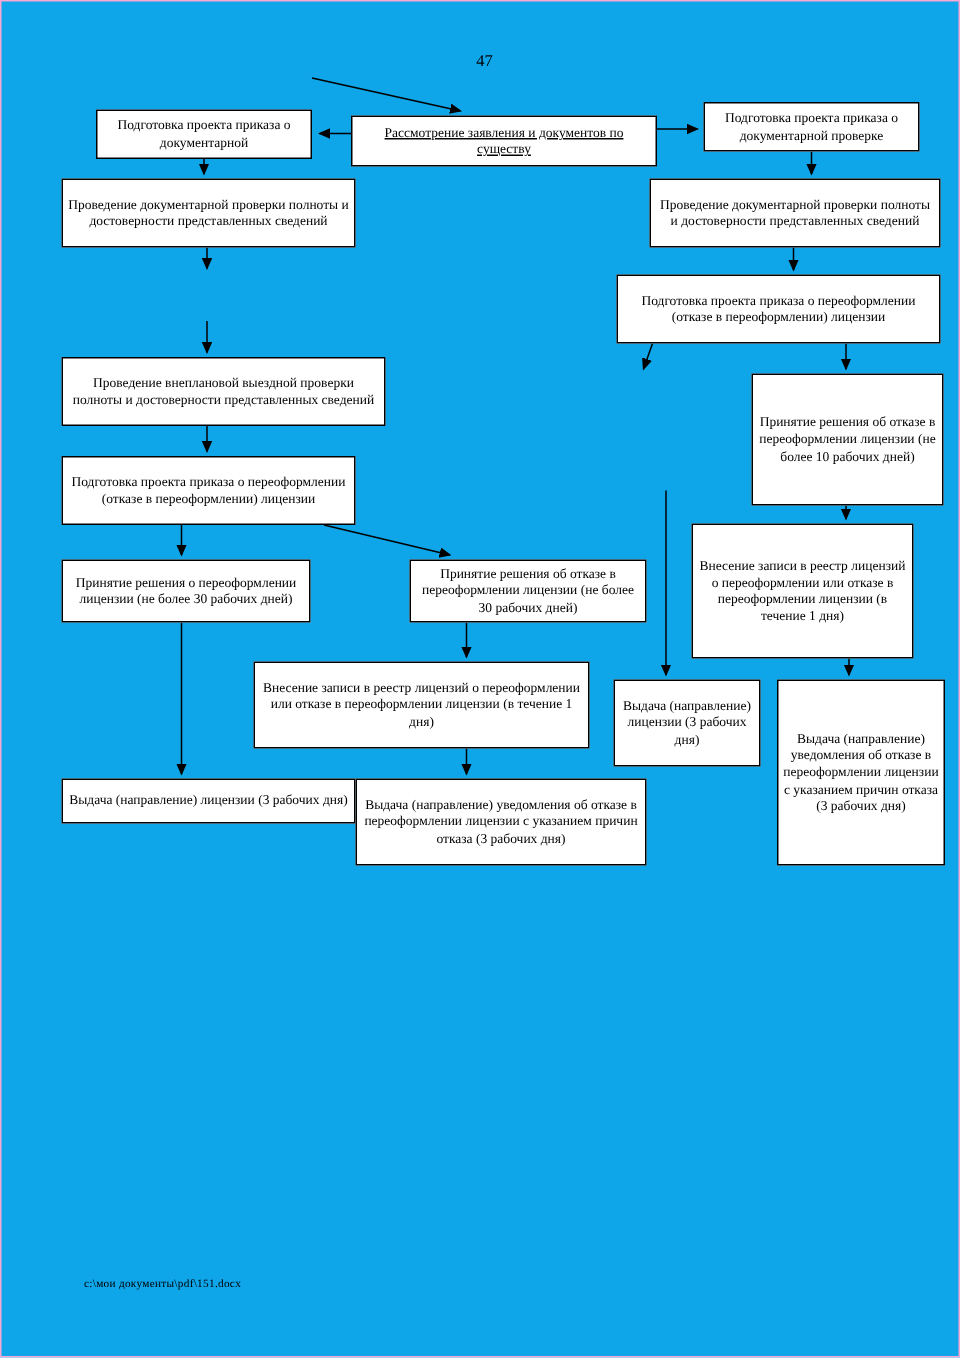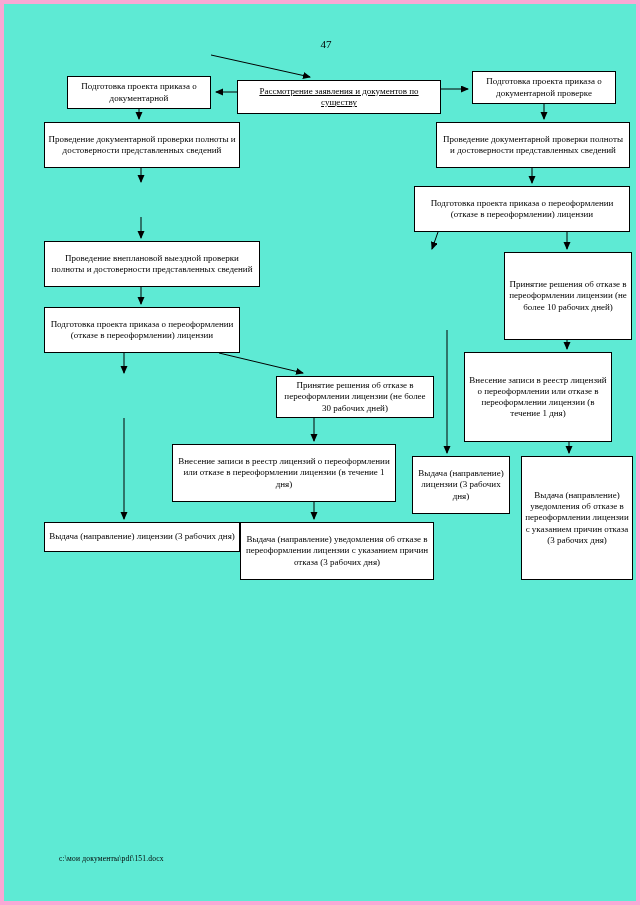--- a/index.html
+++ b/index.html
@@ -1,21 +1,21 @@
 <!DOCTYPE html>
 <html><head>
 <meta charset="utf-8">
 <style>
   html, body { margin: 0; padding: 0; background: #ffffff; }
   .page {
     position: relative;
     width: 640px;
     height: 905px;
-    background: #5eead4;
-    border: 4px solid #f9a8d4;
+    background: #0ea5e9;
+    border: 1px solid #f9a8d4;
     box-sizing: border-box;
     font-family: "Liberation Serif", "DejaVu Serif", serif;
     color: #000000;
     overflow: hidden;
   }
   .pagenum {
     position: absolute;
     left: 300px; top: 34px; width: 44px;
     text-align: center;
     font-size: 11px;
@@ -82,20 +82,21 @@
     <line x1="563" y1="336" x2="563" y2="345" marker-end="url(#arrow)"></line>
     <line x1="565" y1="438" x2="565" y2="449" marker-end="url(#arrow)"></line>
   </svg>
 
   <div class="node" style="left:233px; top:76px;  width:204px; height:34px;text-decoration:underline;">Рассмотрение заявления и документов по существу</div>
 
   <div class="node" style="left:63px;  top:72px;  width:144px; height:33px;">Подготовка проекта приказа о документарной</div>
   <div class="node" style="left:40px;  top:118px; width:196px; height:46px;">Проведение документарной проверки полноты и достоверности представленных сведений</div>
   <div class="node" style="left:40px;  top:237px; width:216px; height:46px;">Проведение внеплановой выездной проверки полноты и достоверности представленных сведений</div>
   <div class="node" style="left:40px;  top:303px; width:196px; height:46px;">Подготовка проекта приказа о переоформлении (отказе в переоформлении) лицензии</div>
+  <div class="node" style="left:40px;  top:372px; width:166px; height:42px;">Принятие решения о переоформлении лицензии (не более 30 рабочих дней)</div>
   <div class="node" style="left:232px; top:372px; width:158px; height:42px;margin-left:40px;">Принятие решения об отказе в переоформлении лицензии (не более 30 рабочих дней)</div>
   <div class="node" style="left:168px; top:440px; width:224px; height:58px;">Внесение записи в реестр лицензий о переоформлении или отказе в переоформлении лицензии (в течение 1 дня)</div>
   <div class="node" style="left:40px;  top:518px; width:196px; height:30px;">Выдача (направление) лицензии (3 рабочих дня)</div>
   <div class="node" style="left:236px; top:518px; width:194px; height:58px;">Выдача (направление) уведомления об отказе в переоформлении лицензии с указанием причин отказа (3 рабочих дня)</div>
 
   <div class="node" style="left:468px; top:67px;  width:144px; height:33px;">Подготовка проекта приказа о документарной проверке</div>
   <div class="node" style="left:432px; top:118px; width:194px; height:46px;">Проведение документарной проверки полноты и достоверности представленных сведений</div>
   <div class="node" style="left:410px; top:182px; width:216px; height:46px;">Подготовка проекта приказа о переоформлении (отказе в переоформлении) лицензии</div>
   <div class="node" style="left:500px; top:248px; width:128px; height:88px;">Принятие решения об отказе в переоформлении лицензии (не более 10 рабочих дней)</div>
   <div class="node" style="left:460px; top:348px; width:148px; height:90px;">Внесение записи в реестр лицензий о переоформлении или отказе в переоформлении лицензии (в течение 1 дня)</div>

